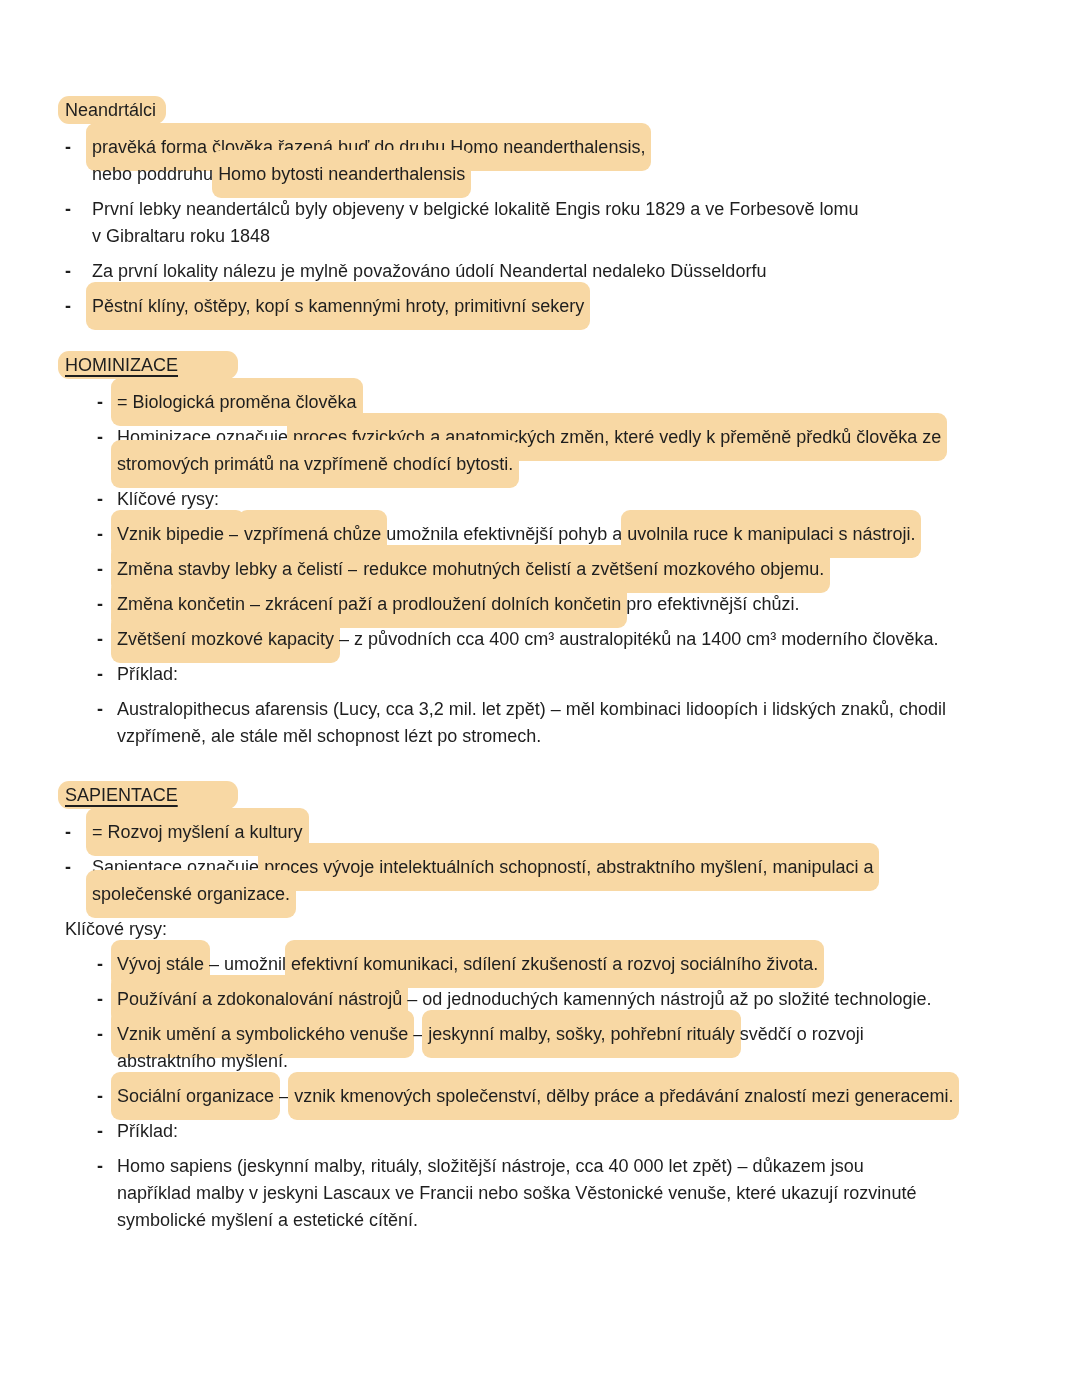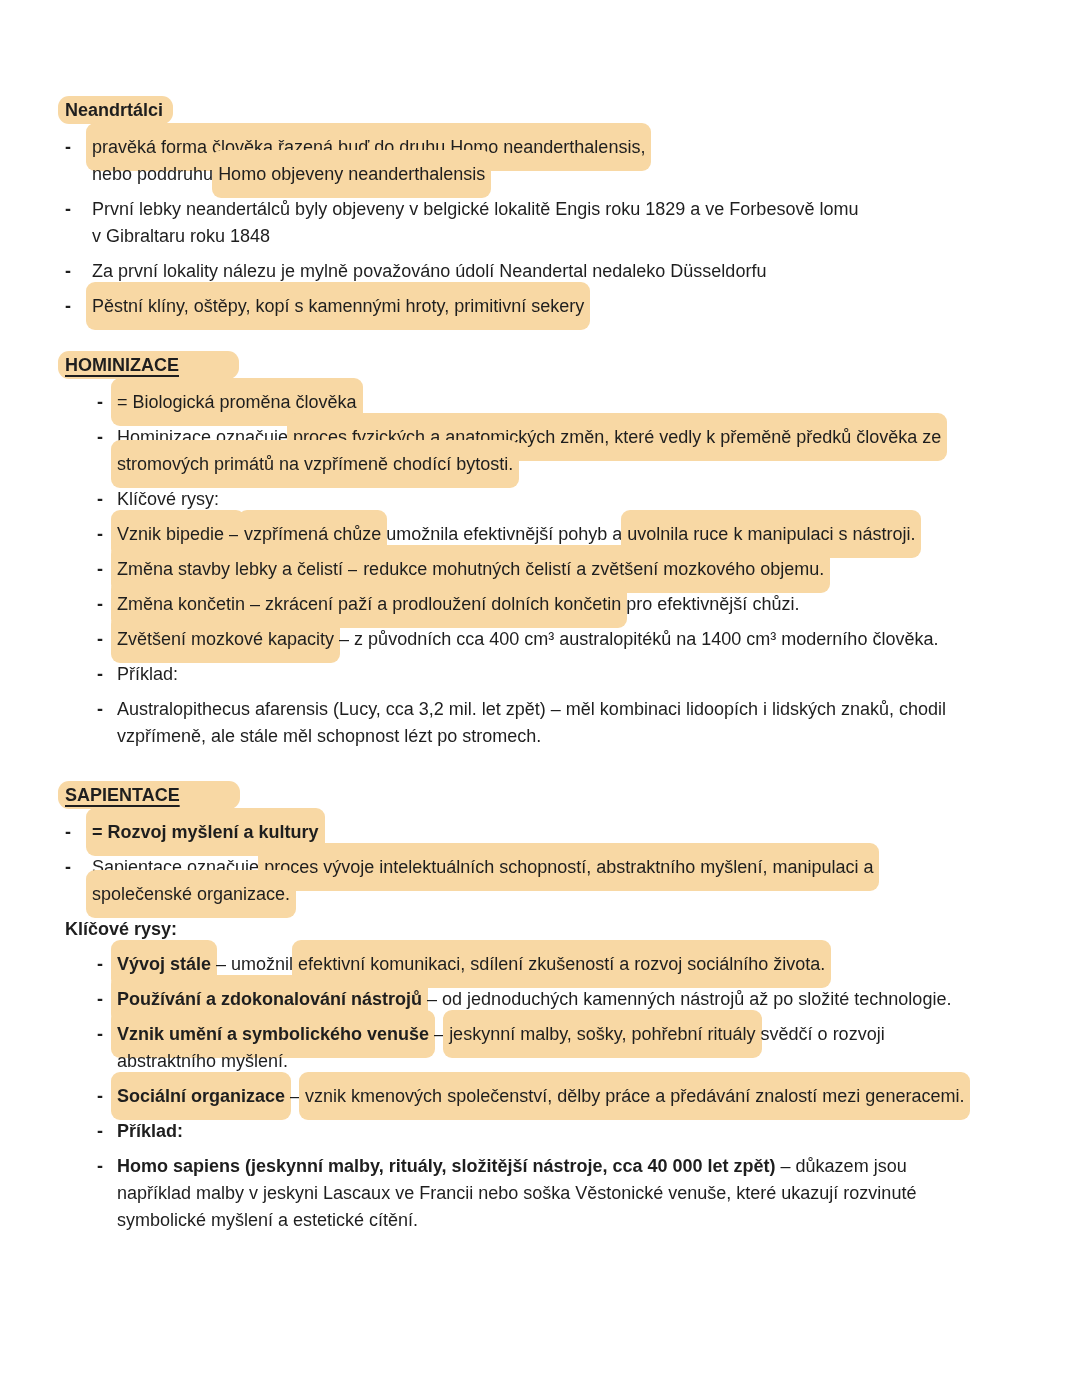--- a/index.html
+++ b/index.html
@@ -27,21 +27,21 @@
   .row { display: flex; align-items: flex-start; margin: 0 0 8px 0; }
   .para { margin: 0 0 8px 0; }
   .row.l0 { margin-left: 0; }
   .row.l0 > .marker { flex: 0 0 27px; }
   .row.l1 { margin-left: 32px; }
   .row.l1 > .marker { flex: 0 0 20px; }
   .marker { font-weight: 700; color: var(--text); }
   .content { flex: 1 1 auto; min-width: 0; }
   .line { white-space: normal; }
   .seg { }
-  .b { font-weight: 700; text-align: center; }
+  .b { font-weight: 400; text-align: center; }
   .u { text-decoration: underline; text-decoration-thickness: 2px; text-underline-offset: 4px; }
   .hl {
     background: var(--hl);
     border-radius: 9px;
     padding: 14px 6px;
     margin: -3px -6px;
     -webkit-box-decoration-break: clone;
     box-decoration-break: clone;
   }
   .heading .hl { padding: 4px 10px 4px 7px; margin: -4px -10px -4px -7px; border-radius: 11px; }
@@ -51,21 +51,21 @@
 <body>
 
 <div class="page">
   <div id="doc">
       <section class="section">
         <div class="heading"><span class="seg hl b">Neandrtálci</span></div>
         <div class="row l0">
           <span class="marker">-</span>
           <div class="content">
             <div class="line"><span class="seg hl">pravěká forma člověka řazená buď do druhu Homo neanderthalensis,</span></div>
-            <div class="line"><span class="seg">nebo poddruhu </span><span class="seg hl">Homo objeveny neanderthalensis</span></div>
+            <div class="line"><span class="seg">nebo poddruhu </span><span class="seg hl">Homo bytosti neanderthalensis</span></div>
           </div>
         </div>
         <div class="row l0">
           <span class="marker">-</span>
           <div class="content">
             <div class="line"><span class="seg">První lebky neandertálců byly objeveny v belgické lokalitě Engis roku 1829 a ve Forbesově lomu</span></div>
             <div class="line"><span class="seg">v Gibraltaru roku 1848</span></div>
           </div>
         </div>
         <div class="row l0">

